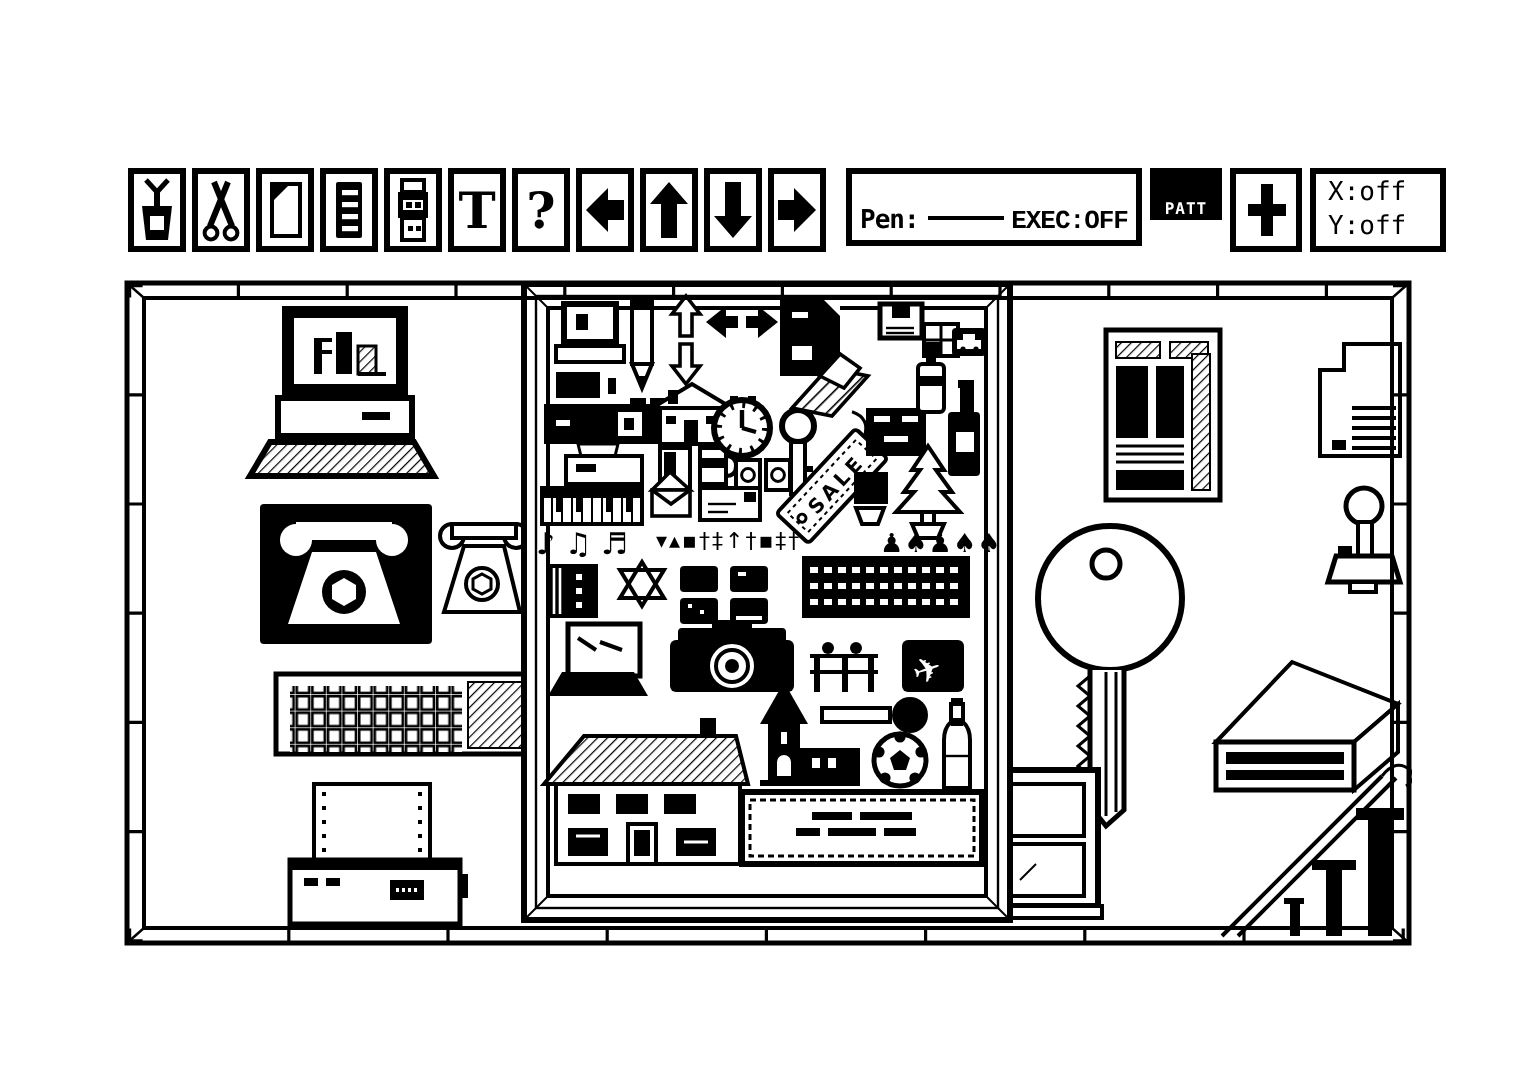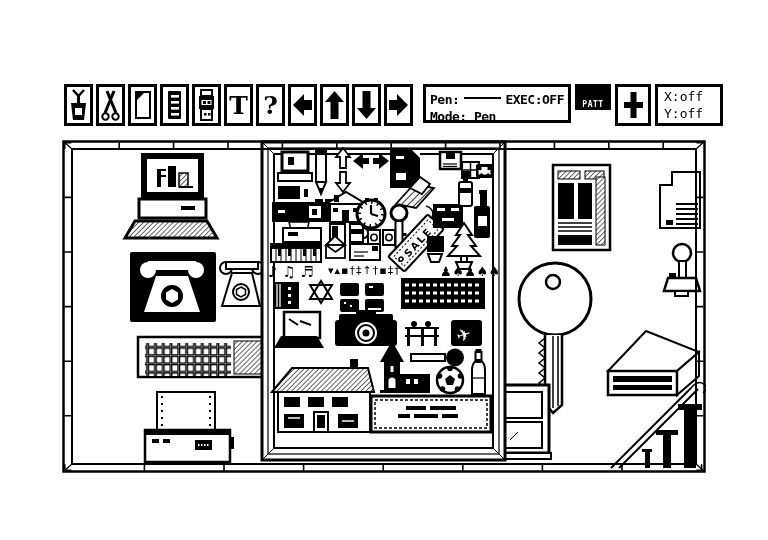--- a/index.html
+++ b/index.html
@@ -4,24 +4,24 @@
 <style>
   html,body{margin:0;padding:0;background:#fff;}
   .app{position:relative;width:768px;height:540px;background:#fff;overflow:hidden;
        font-family:"DejaVu Sans Mono",monospace;color:#000;}
   .toolbar{position:absolute;left:64px;top:84px;display:flex;align-items:flex-start;}
   .tbtn{box-sizing:border-box;width:29px;height:42px;border:3px solid #000;background:#fff;
         margin-right:3px;display:flex;align-items:center;justify-content:center;padding:0;}
   .tbtn svg{display:block;}
   .glyph{font-family:"DejaVu Serif",serif;font-weight:bold;font-size:25px;line-height:1;}
   .status{box-sizing:border-box;width:148px;height:39px;border:3px solid #000;margin-left:7px;
-          padding:4px 4px;font-size:13px;font-weight:700;line-height:17px;letter-spacing:-0.5px;}
+          padding:15px 4px;font-size:13px;font-weight:700;line-height:17px;letter-spacing:-0.5px;}
   .srow{display:flex;align-items:flex-start;white-space:nowrap;}
   .penline{height:2px;background:#000;width:50px;margin:6px 4px 0 5px;}
-  .exec{margin-left:auto;}
+  .exec{margin-left:auto;font-family:Liberation Mono, monospace;}
   .patt{box-sizing:border-box;width:36px;height:26px;background:#000;margin-left:4px;position:relative;}
   .patt span{position:absolute;left:0;right:0;bottom:1px;text-align:center;color:#fff;
              font-size:8px;font-weight:700;letter-spacing:0.5px;}
   .plusbox{box-sizing:border-box;width:36px;height:42px;border:3px solid #000;margin-left:4px;
            display:flex;align-items:center;justify-content:center;background:#fff;}
   .xybox{box-sizing:border-box;width:68px;height:42px;border:3px solid #000;margin-left:4px;
          padding:1px 6px;font-size:13px;font-weight:400;line-height:17px;white-space:nowrap;}
   .canvas-svg{position:absolute;left:62px;top:140px;}
   .svg-note{font-family:"DejaVu Sans",sans-serif;}
 </style>
@@ -111,23 +111,20 @@
       <svg width="23" height="36" viewBox="0 0 23 36">
         <polygon points="21,18 10,7 10,13 2,13 2,23 10,23 10,29" fill="#000"></polygon>
       </svg>
     </button>
 
     <div class="status">
       <div class="srow">
         <span>Pen:</span>
         <span class="penline"></span>
         <span class="exec">EXEC:OFF</span>
-      </div>
-      <div class="srow">
-        <span>Mode: Pen</span>
       </div>
     </div>
 
     <div class="patt">
       <span>PATT</span>
     </div>
 
     <div class="plusbox">
       <svg width="23" height="32" viewBox="0 0 23 32">
         <rect x="8.5" y="3" width="6" height="26" fill="#000"></rect>

